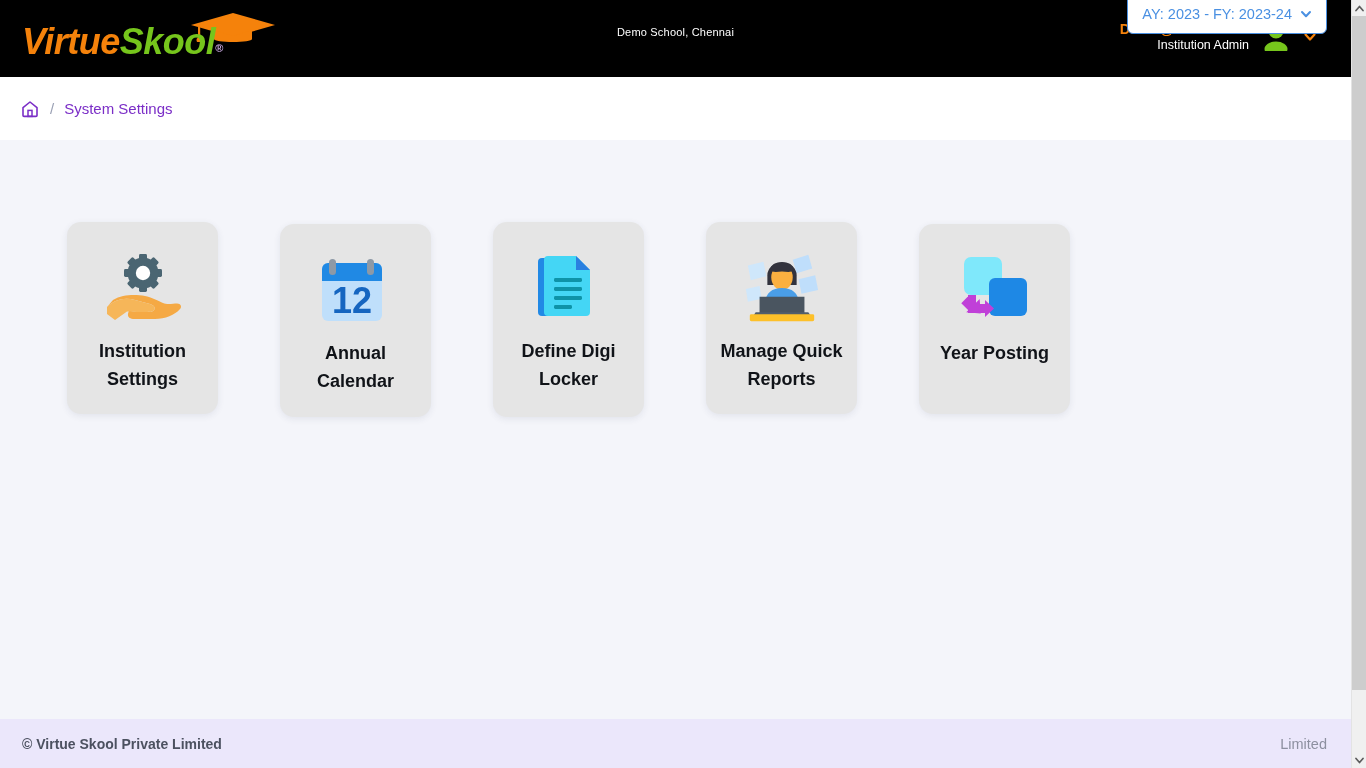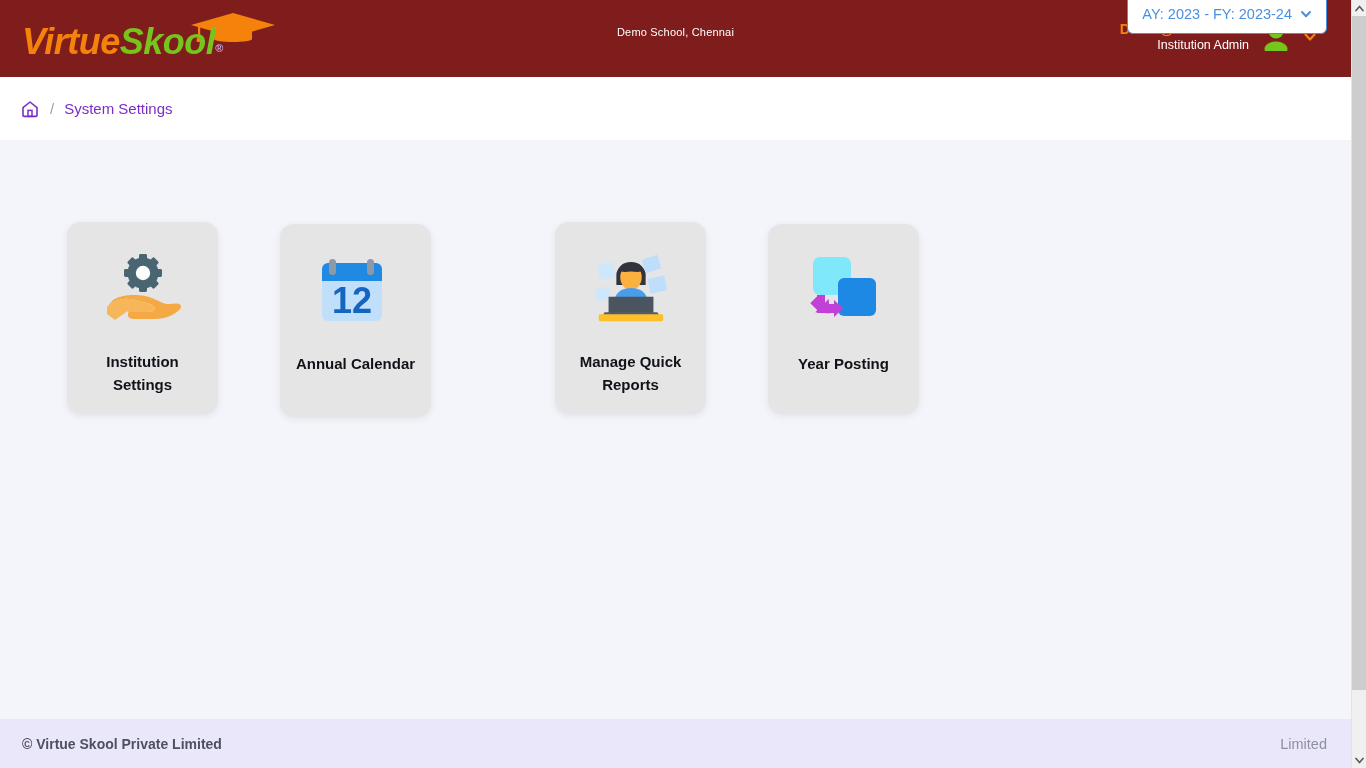--- a/index.html
+++ b/index.html
@@ -14,21 +14,21 @@
     height: 768px;
     display: flex;
     flex-direction: column;
     background: #f4f5fa;
   }
 
   
   .header {
     position: relative;
     height: 77px;
-    background: #7f1d1d;
+    background: #000000;
     flex: 0 0 77px;
     display: flex;
     align-items: center;
   }
   .logo-wrap {
     position: absolute;
     left: 22px;
     top: 10px;
     height: 58px;
     width: 250px;
@@ -157,22 +157,22 @@
   }
   .card-icon {
     width: 80px;
     height: 86px;
     display: flex;
     align-items: center;
     justify-content: center;
   }
   .card-icon svg { display: block; }
   .card-label {
-    margin-top: 20px;
-    font-size: 15px;
+    margin-top: 8px;
+    font-size: 18px;
     font-weight: bold;
     color: #101318;
     text-align: center;
     line-height: 1.55;
     padding: 0 8px;
   }
   .card-gap { width: 62px; flex: 0 0 62px; }
 
   .c1 { margin-top: 0px; min-height: 192px; }
   .c2 { margin-top: 2px; min-height: 193px; }
@@ -325,20 +325,36 @@
             <rect x="12" y="12" width="7" height="14" rx="3.5" fill="#8d99a6"></rect>
             <rect x="50" y="12" width="7" height="14" rx="3.5" fill="#8d99a6"></rect>
             <text x="35" y="64" font-family="'Liberation Sans', sans-serif" font-size="36" font-weight="bold" fill="#1565c0" text-anchor="middle">12</text>
           </svg>
         </div>
         <div class="card-label">Annual Calendar</div>
       </div>
 
       <div class="card-gap"></div>
 
+      <div class="card c3">
+        <div class="card-icon">
+          <svg width="78" height="82" viewBox="0 0 78 82">
+            <rect x="8" y="12" width="42" height="58" rx="4" fill="#2189e5"></rect>
+            <path d="M18 10 h28 l14 14 v42 a4 4 0 0 1 -4 4 h-38 a4 4 0 0 1 -4 -4 v-52 a4 4 0 0 1 4 -4 Z" fill="#44d6f5"></path>
+            <path d="M46 10 l14 14 h-14 Z" fill="#2a7fe0"></path>
+            <g fill="#0e93a8">
+              <rect x="24" y="32" width="28" height="4" rx="1.4"></rect>
+              <rect x="24" y="41" width="28" height="4" rx="1.4"></rect>
+              <rect x="24" y="50" width="28" height="4" rx="1.4"></rect>
+              <rect x="24" y="59" width="18" height="4" rx="1.4"></rect>
+            </g>
+          </svg>
+        </div>
+        <div class="card-label">Define Digi Locker</div>
+      </div>
 
       <div class="card-gap"></div>
 
       <div class="card c4">
         <div class="card-icon">
           <svg width="82" height="76" viewBox="0 0 82 76">
             <g fill="#cfe7fb">
               <path d="M6 16 l16 -4 l3 15 l-16 4 Z"></path>
               <path d="M4 40 l14 -3 l2 13 l-14 3 Z"></path>
             </g>

